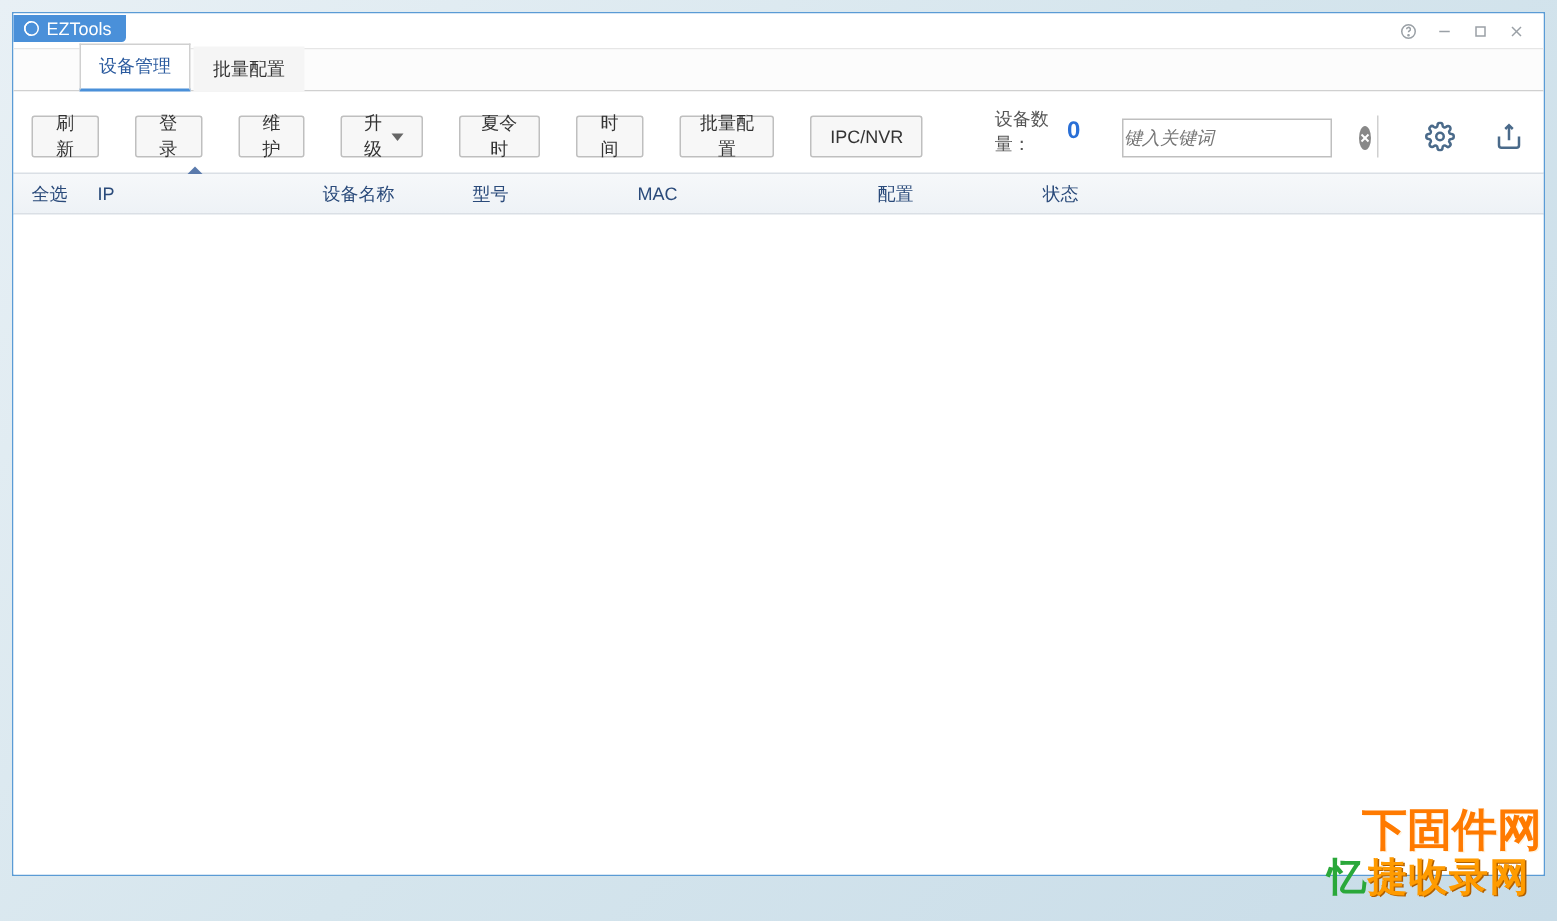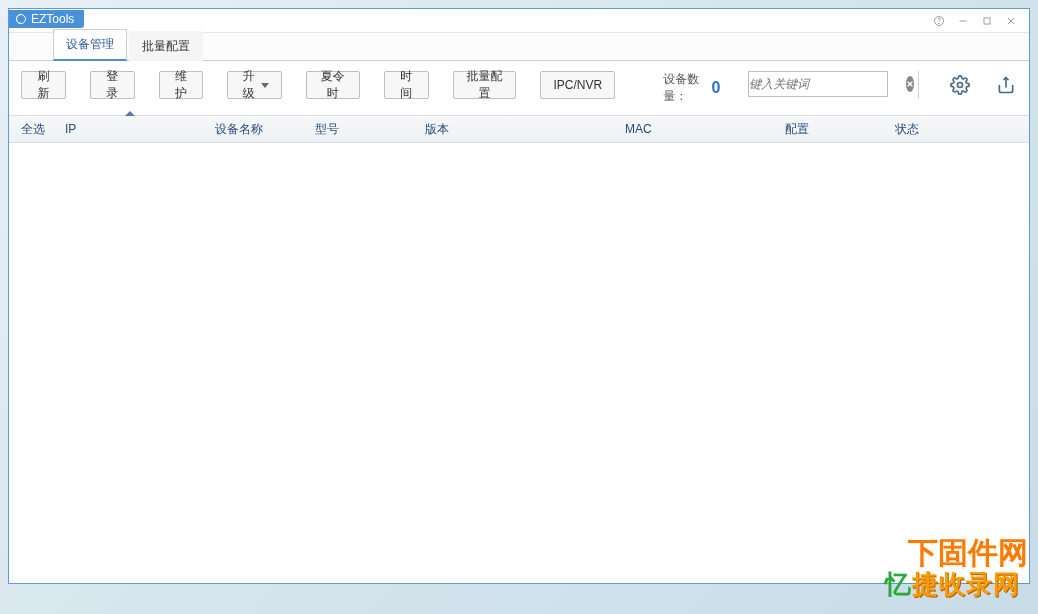--- a/index.html
+++ b/index.html
@@ -79,21 +79,21 @@
     .tab.active {
       color: #2a5a9e;
       background: #fff;
       border-color: #d0d0d0;
       border-bottom: 2px solid #4a90d9;
       margin-left: 36px;
     }
 
     .toolbar {
       display: flex;
-      align-items: flex-start;
+      align-items: flex-end;
       padding: 10px 12px;
       gap: 24px;
       background: #fff;
     }
     .btn {
       height: 28px;
       padding: 0 12px;
       background: #f7f7f7;
       border: 1px solid #bfbfbf;
       border-radius: 2px;
@@ -305,21 +305,20 @@
         </svg>
     </div>
   </div>
 
   <div class="table-header">
     <div class="sort-caret"></div>
     <div class="th th-all">全选</div>
     <div class="th th-ip">IP</div>
     <div class="th th-name">设备名称</div>
     <div class="th th-model">型号</div>
-    <div class="th th-ver">版本</div>
     <div class="th th-mac">MAC</div>
     <div class="th th-cfg">配置</div>
     <div class="th th-status">状态</div>
   </div>
 
   <div class="table-body"></div>
 </div>
 
 <div class="watermark1">下固件网</div>
 <div class="watermark2">

